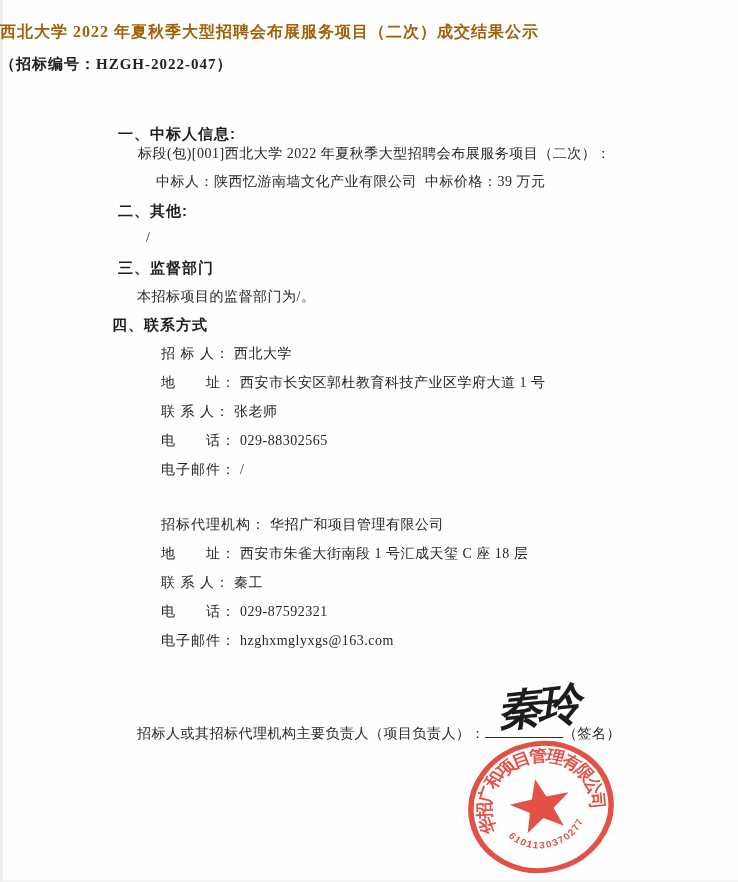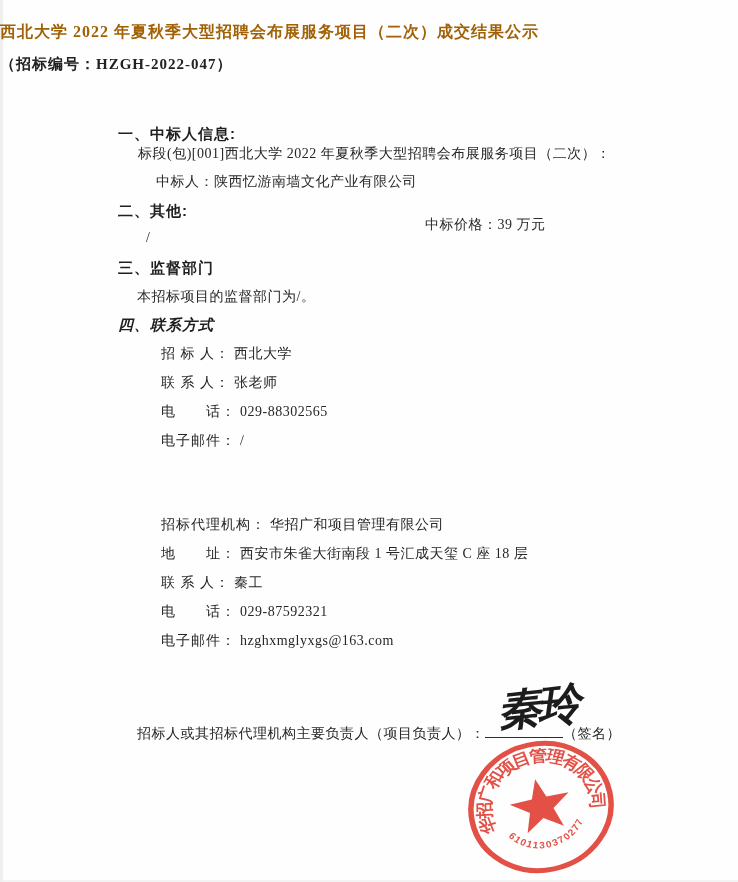--- a/index.html
+++ b/index.html
@@ -10,21 +10,21 @@
   }
   .abs{position:absolute;}
   .title{left:0;right:0;text-align:left;font-size:16px;font-weight:700;letter-spacing:1px;color:#a16207;}
   .subtitle{left:0;right:0;font-size:15px;font-weight:700;letter-spacing:1px;color:#222;}
   .heading{font-family:"Liberation Sans",sans-serif;font-weight:700;font-size:15px;color:#1f1f1f;letter-spacing:1px;}
   .body-text{font-size:14px;letter-spacing:0.5px;color:#262626;}
   .crow{font-size:14px;line-height:29px;letter-spacing:0.5px;color:#262626;white-space:nowrap;margin-left:24px;}
   .crow .lbl{letter-spacing:1px;}
   .crow .val{margin-left:4px;}
   .winner-row{font-size:14px;white-space:nowrap;letter-spacing:0.5px;}
-  .price-group{position:absolute;left:269px;top:0;white-space:nowrap;margin-top:43px;}
+  .price-group{position:absolute;left:269px;top:0;white-space:nowrap;}
   .sigrow{font-size:14px;letter-spacing:0.5px;white-space:nowrap;color:#262626;}
   .uline{display:inline-block;border-bottom:1.5px solid #2c2c2c;height:15px;vertical-align:baseline;}
   .signature{
     font-size:44px;font-weight:700;font-style:italic;color:#1c1c1c;
     transform:rotate(-6deg);letter-spacing:-4px;z-index:5;
     font-family:"DejaVu Serif",serif;
   }
   .stamp{z-index:6;mix-blend-mode:multiply;opacity:0.88;transform:rotate(-12deg);}
 </style>
 </head>
@@ -43,24 +43,25 @@
       <span>中标价格：</span><span>39 万元</span>
     </span>
   </div>
 
   <div class="abs heading" style="left:118px;top:202px;">二、其他:</div>
   <div class="abs body-text" style="left:146px;top:230px;">/</div>
 
   <div class="abs heading" style="left:118px;top:259px;">三、监督部门</div>
   <div class="abs body-text" style="left:137px;top:288px;">本招标项目的监督部门为/。</div>
 
-  <div class="abs heading" style="left:118px;top:316px;font-style:italic;">四、联系方式</div>
+  <div class="abs heading" style="left:112px;top:316px;">四、联系方式</div>
 
   <div class="abs" style="left:137px;top:339px;">
     <div class="crow"><span class="lbl">招 标 人：</span><span class="val">西北大学</span></div>
+    <div class="crow"><span class="lbl">地　　址：</span><span class="val">西安市长安区郭杜教育科技产业区学府大道 1 号</span></div>
     <div class="crow"><span class="lbl">联 系 人：</span><span class="val">张老师</span></div>
     <div class="crow"><span class="lbl">电　　话：</span><span class="val">029-88302565</span></div>
     <div class="crow"><span class="lbl">电子邮件：</span><span class="val">/</span></div>
   </div>
 
   <div class="abs" style="left:137px;top:510px;">
     <div class="crow"><span class="lbl">招标代理机构：</span><span class="val">华招广和项目管理有限公司</span></div>
     <div class="crow"><span class="lbl">地　　址：</span><span class="val">西安市朱雀大街南段 1 号汇成天玺 C 座 18 层</span></div>
     <div class="crow"><span class="lbl">联 系 人：</span><span class="val">秦工</span></div>
     <div class="crow"><span class="lbl">电　　话：</span><span class="val">029-87592321</span></div>

